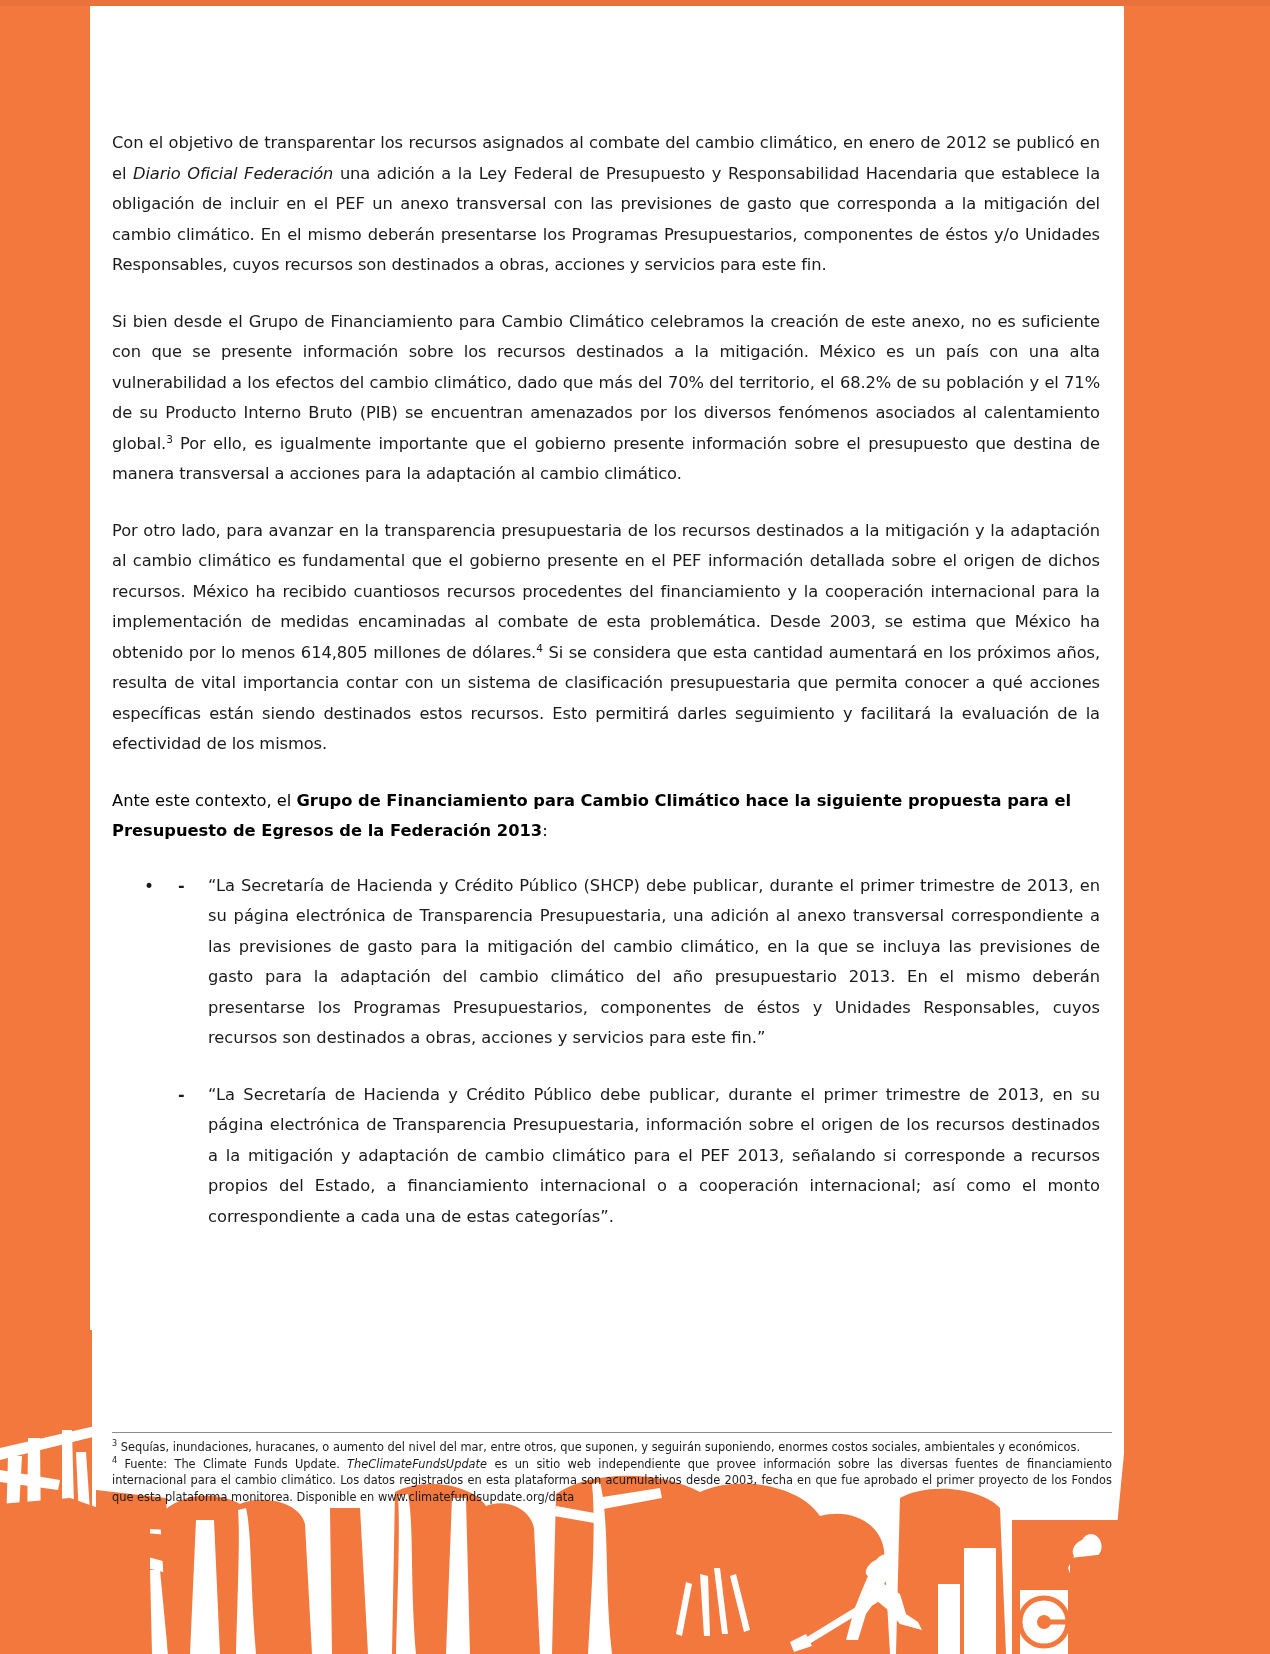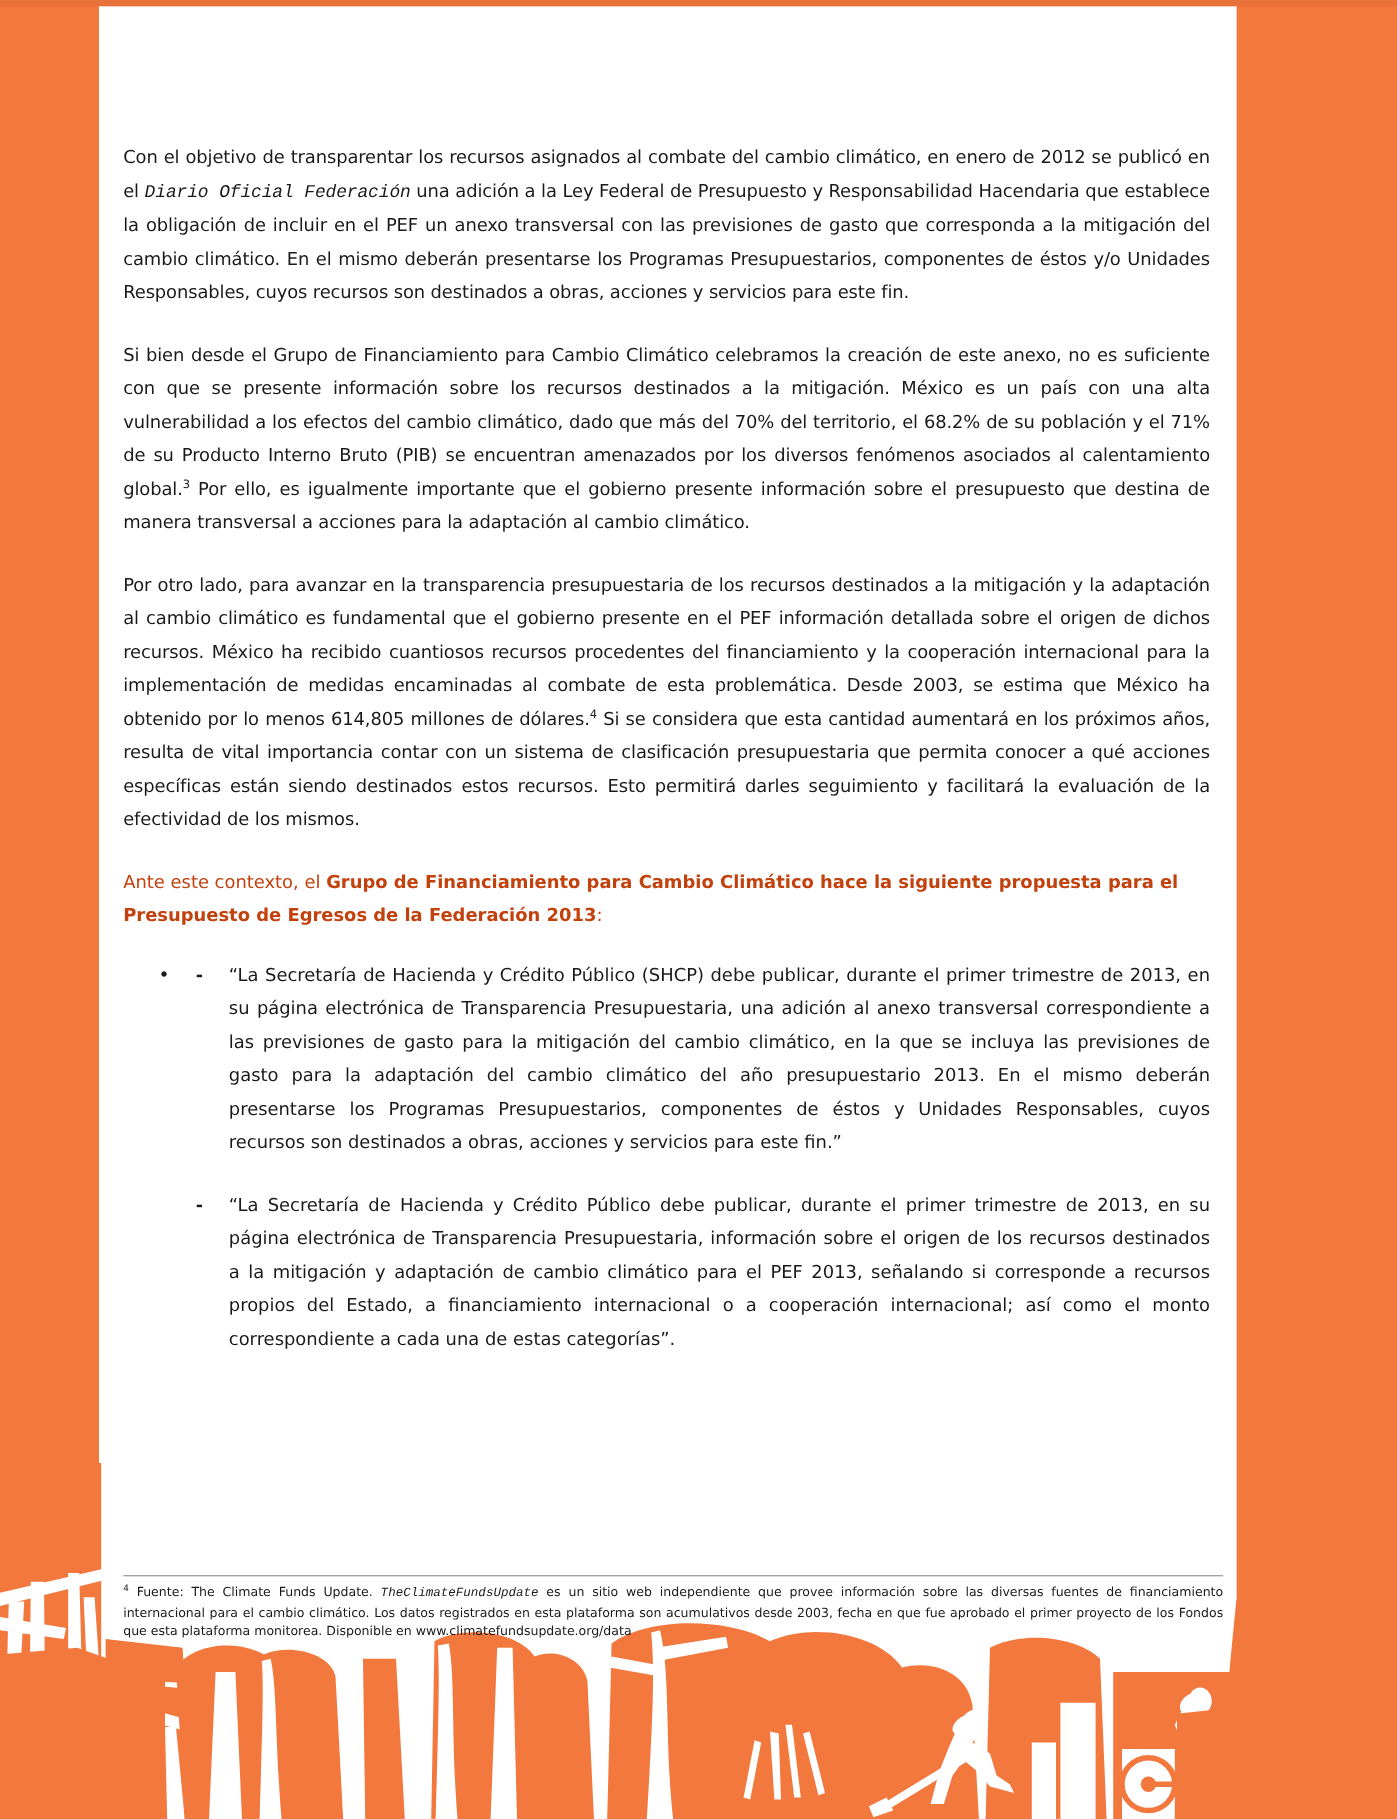--- a/index.html
+++ b/index.html
@@ -77,35 +77,35 @@
     margin: 0 0 26px 0;
     font-family: "DejaVu Sans", sans-serif;
     font-size: 16.3px;
     line-height: 30.5px;
     color: #1a1a1a;
     text-align: justify;
     letter-spacing: -0.1px;
   }
   p.body-par:last-child { margin-bottom: 0; }
 
-  .ital { font-style: italic; font-family: Liberation Mono, monospace; }
+  .ital { font-style: italic; }
   .bold { font-weight: bold; }
   sup.fn {
     font-size: 10.5px;
     vertical-align: super;
     line-height: 0;
   }
 
   
   .lead-par {
     margin: 0 0 24px 0;
     font-family: "DejaVu Sans", sans-serif;
     font-size: 16.3px;
     line-height: 30.5px;
-    color: #c2410c;
+    color: #000000;
     text-align: left;
   }
 
   
   ul.level1 {
     list-style: none;
     margin: 0;
     padding: 0;
   }
   li.bullet1 {
@@ -303,17 +303,18 @@
             <span>“La Secretaría de Hacienda y Crédito Público debe publicar, durante el primer trimestre de 2013, en su página electrónica de Transparencia Presupuestaria, información sobre el origen de los recursos destinados a la mitigación y adaptación de cambio climático para el PEF 2013, señalando si corresponde a recursos propios del Estado, a financiamiento internacional o a cooperación internacional; así como el monto correspondiente a cada una de estas categorías”.</span>
           </li>
         </ul>
       </li>
     </ul>
   </div>
 
   <div class="footnotes">
     <div class="fn-rule"></div>
 
+    <p class="fn-item"><sup>3</sup> <span>Sequías, inundaciones, huracanes, o aumento del nivel del mar, entre otros, que suponen, y seguirán suponiendo, enormes costos sociales, ambientales y económicos.</span></p>
 
     <p class="fn-item"><sup>4</sup> <span>Fuente: The Climate Funds Update. </span><span class="ital">TheClimateFundsUpdate</span><span> es un sitio web independiente que provee información sobre las diversas fuentes de financiamiento internacional para el cambio climático. Los datos registrados en esta plataforma son acumulativos desde 2003, fecha en que fue aprobado el primer proyecto de los Fondos que esta plataforma monitorea. Disponible en www.climatefundsupdate.org/data</span></p>
   </div>
 
 </div>
 
 </body></html>

